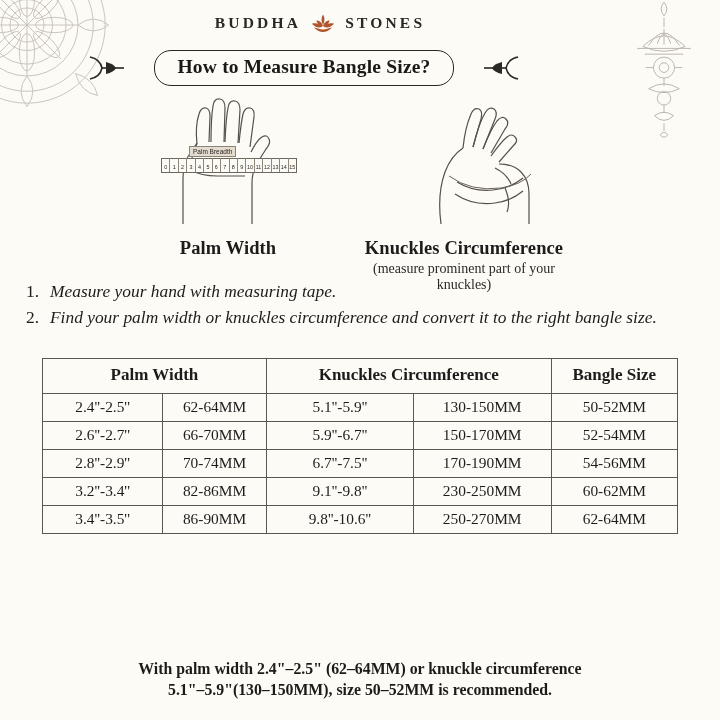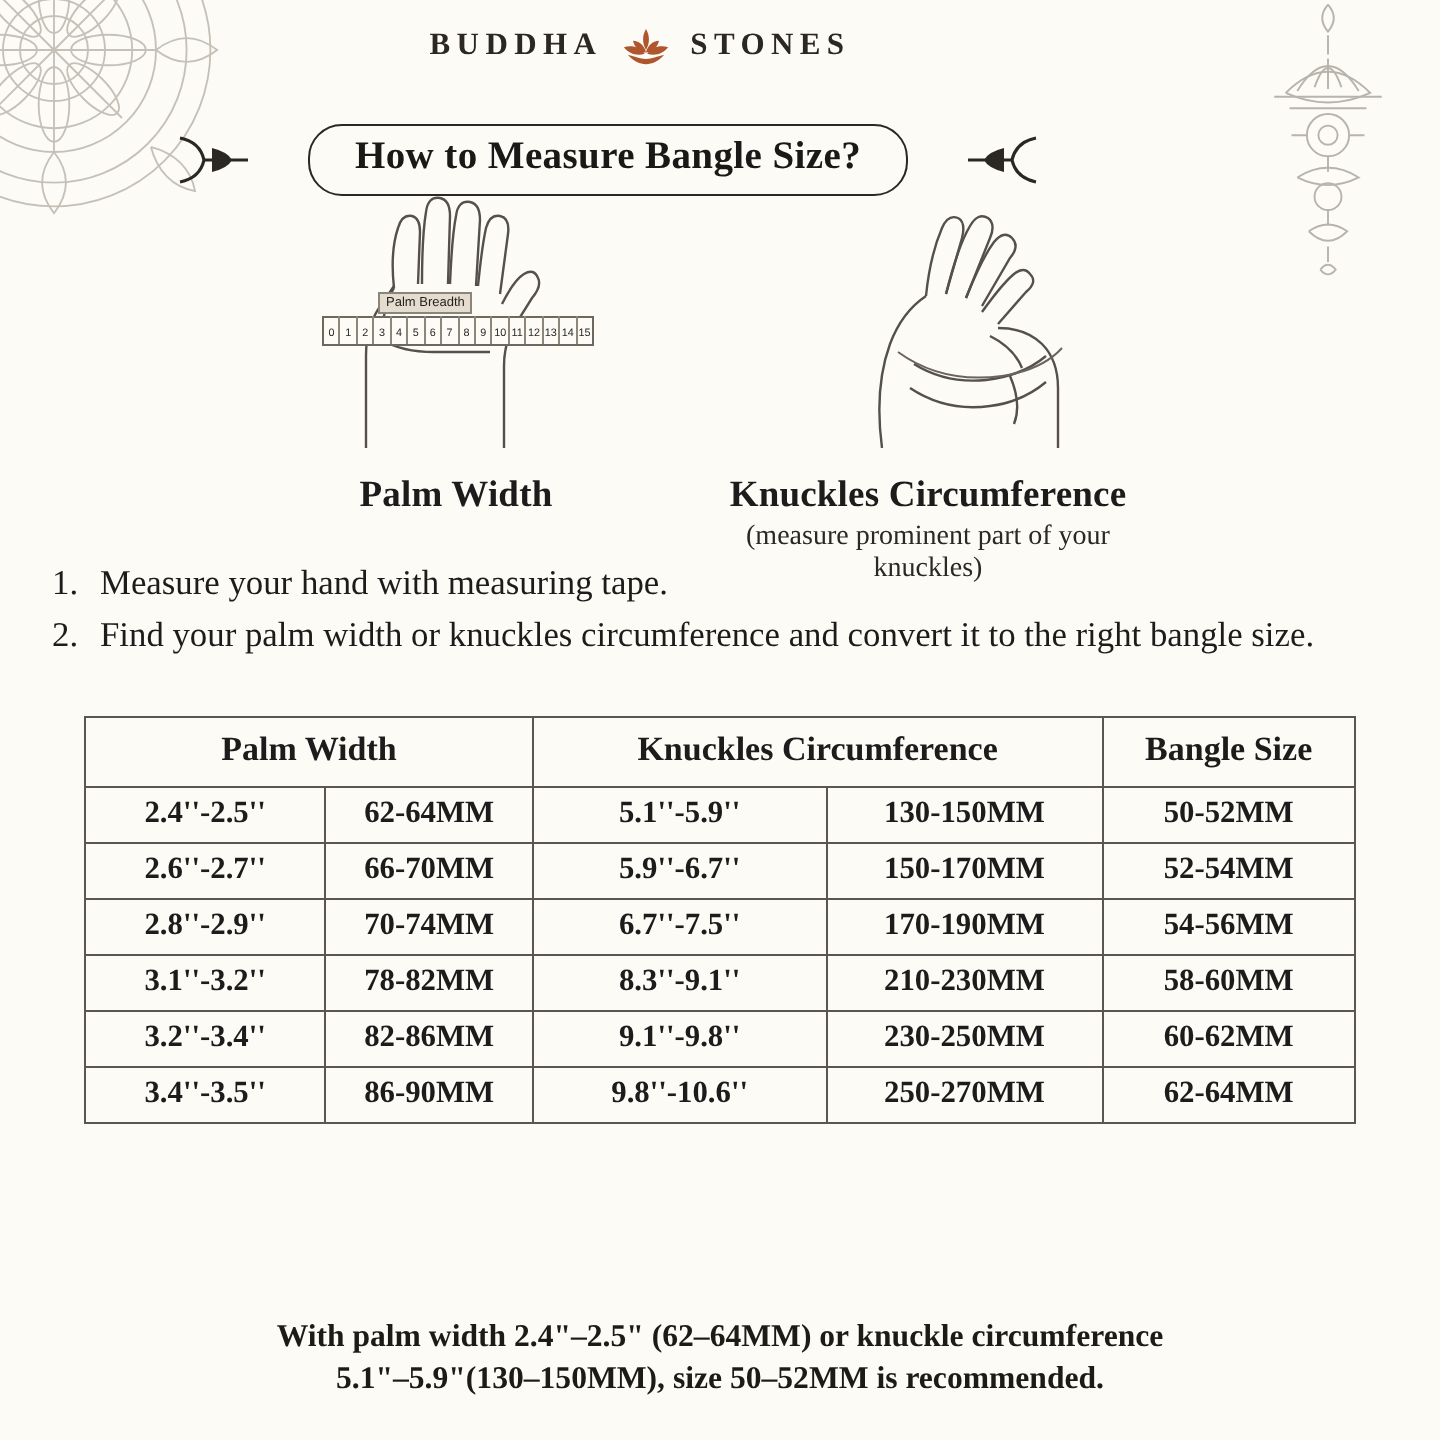--- a/index.html
+++ b/index.html
@@ -64,21 +64,20 @@
   
   .title-wrap {
     position: absolute;
     top: 50px;
     left: 0;
     width: 608px;
     display: flex;
     align-items: center;
     justify-content: center;
     gap: 24px;
-    margin-top: 12px;
   }
   .title-pill {
     border: 1.6px solid #2a2724;
     border-radius: 17px;
     padding: 5px 22px 7px;
     font-size: 19.5px;
     font-weight: bold;
     letter-spacing: 0.2px;
     background: #fdfbf5;
     color: #1b1917;
@@ -166,39 +165,39 @@
     width: 668px;
     font-size: 17.4px;
     line-height: 1.34;
   }
   .step {
     display: flex;
     gap: 7px;
     margin-bottom: 3px;
   }
   .step-num { width: 17px; flex: none; }
-  .step-text { flex: 1; }
+  .step-text { flex: 1; font-style: italic; }
 
   
   .table-wrap {
     position: absolute;
     top: 358px;
     left: 42px;
     width: 636px;
   }
   table {
     border-collapse: collapse;
     width: 100%;
     font-size: 15.4px;
   }
   th, td {
     border: 1px solid #5b564e;
     text-align: center;
     padding: 4px 2px 5px;
-    font-weight: bold;
+    font-weight: normal;
     white-space: nowrap;
   }
   th {
     font-size: 17px;
     font-weight: bold;
     padding: 6px 2px 8px;
   }
   col.c1 { width: 17.6%; }
   col.c2 { width: 15.2%; }
   col.c3 { width: 21.5%; }
@@ -417,27 +416,20 @@
         <td>52-54MM</td>
       </tr>
       <tr>
         <td>2.8''-2.9''</td>
         <td>70-74MM</td>
         <td>6.7''-7.5''</td>
         <td>170-190MM</td>
         <td>54-56MM</td>
       </tr>
       <tr>
-        <td>3.1''-3.2''</td>
-        <td>78-82MM</td>
-        <td>8.3''-9.1''</td>
-        <td>210-230MM</td>
-        <td>58-60MM</td>
-      </tr>
-      <tr>
         <td>3.2''-3.4''</td>
         <td>82-86MM</td>
         <td>9.1''-9.8''</td>
         <td>230-250MM</td>
         <td>60-62MM</td>
       </tr>
       <tr>
         <td>3.4''-3.5''</td>
         <td>86-90MM</td>
         <td>9.8''-10.6''</td>

